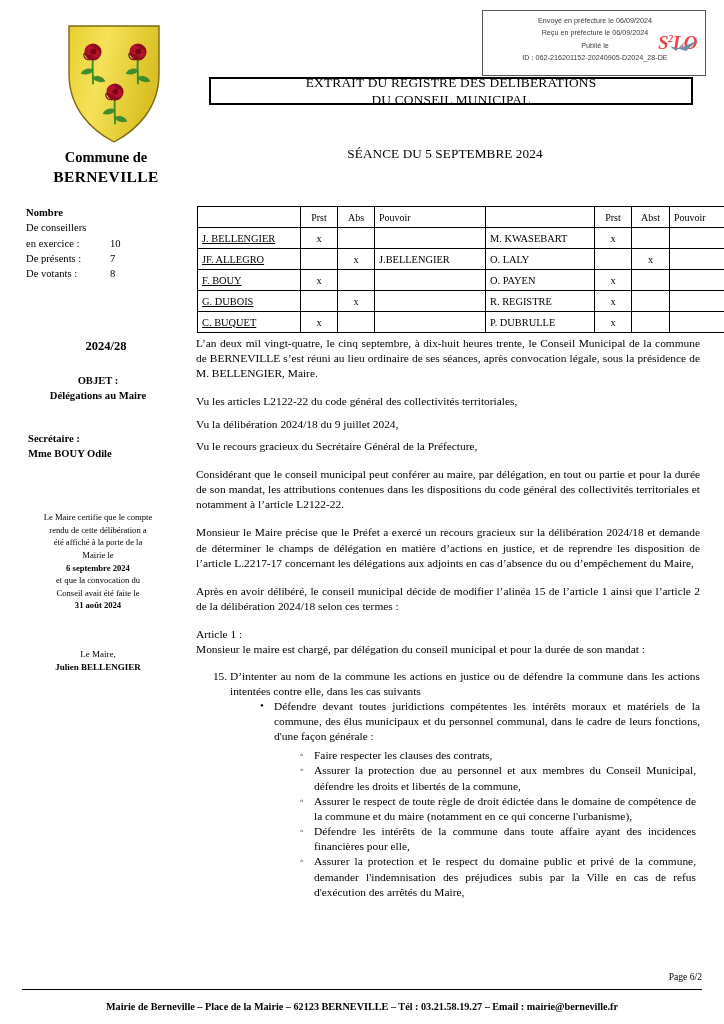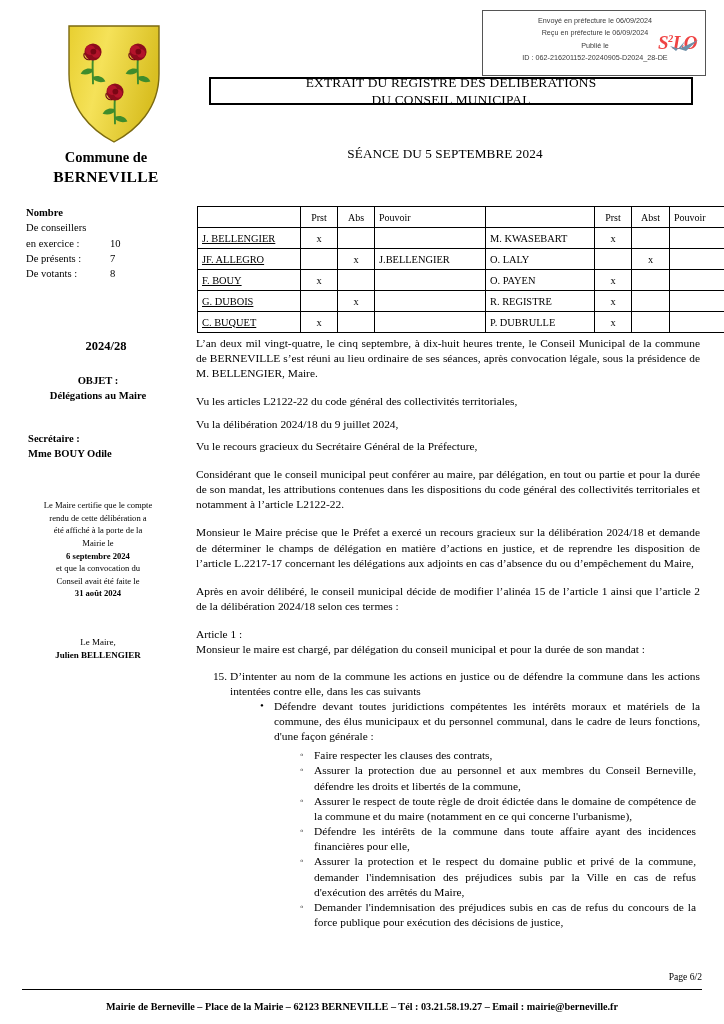--- a/index.html
+++ b/index.html
@@ -140,21 +140,21 @@
     line-height: 1.42;
   }
   .secretaire {
     margin-top: 28px;
     padding-left: 28px;
     font-weight: bold;
     font-size: 10.6px;
     line-height: 1.42;
   }
   .certif {
-    margin-top: 38px;
+    margin-top: 50px;
     padding: 0 14px 0 14px;
     text-align: center;
     font-size: 8.6px;
     line-height: 1.46;
   }
   .certif b { font-weight: bold; }
   .certif .justified { text-align: justify; text-align-last: center; }
   .signature {
     margin-top: 36px;
     text-align: center;
@@ -466,25 +466,24 @@
   <p class="p-gap-0">Monsieur le maire est chargé, par délégation du conseil municipal et pour la durée de son mandat :</p>
 
   <ol class="art-list" start="15">
     <li>
       <span>D’intenter au nom de la commune les actions en justice ou de défendre la commune dans les actions intentées contre elle, dans les cas suivants</span>
       <ul class="lvl1">
         <li>
           <span>Défendre devant toutes juridictions compétentes les intérêts moraux et matériels de la commune, des élus municipaux et du personnel communal, dans le cadre de leurs fonctions, d'une façon générale :</span>
           <ul class="lvl2">
             <li>Faire respecter les clauses des contrats,</li>
-            <li>Assurer la protection due au personnel et aux membres du Conseil Berneville, défendre les droits et libertés de la commune,</li>
+            <li>Assurer la protection due au personnel et aux membres du Conseil Municipal, défendre les droits et libertés de la commune,</li>
             <li>Assurer le respect de toute règle de droit édictée dans le domaine de compétence de la commune et du maire (notamment en ce qui concerne l'urbanisme),</li>
             <li>Défendre les intérêts de la commune dans toute affaire ayant des incidences financières pour elle,</li>
             <li>Assurer la protection et le respect du domaine public et privé de la commune, demander l'indemnisation des préjudices subis par la Ville en cas de refus d'exécution des arrêtés du Maire,</li>
-            <li>Demander l'indemnisation des préjudices subis en cas de refus du concours de la force publique pour exécution des décisions de justice,</li>
           </ul>
         </li>
       </ul>
     </li>
   </ol>
 </div>
 
 <div class="page-num">Page 6/2</div>
 <div class="footer-rule"></div>
 <div class="footer-text">Mairie de Berneville – Place de la Mairie – 62123 BERNEVILLE – Tél : 03.21.58.19.27 – Email : mairie@berneville.fr</div>

